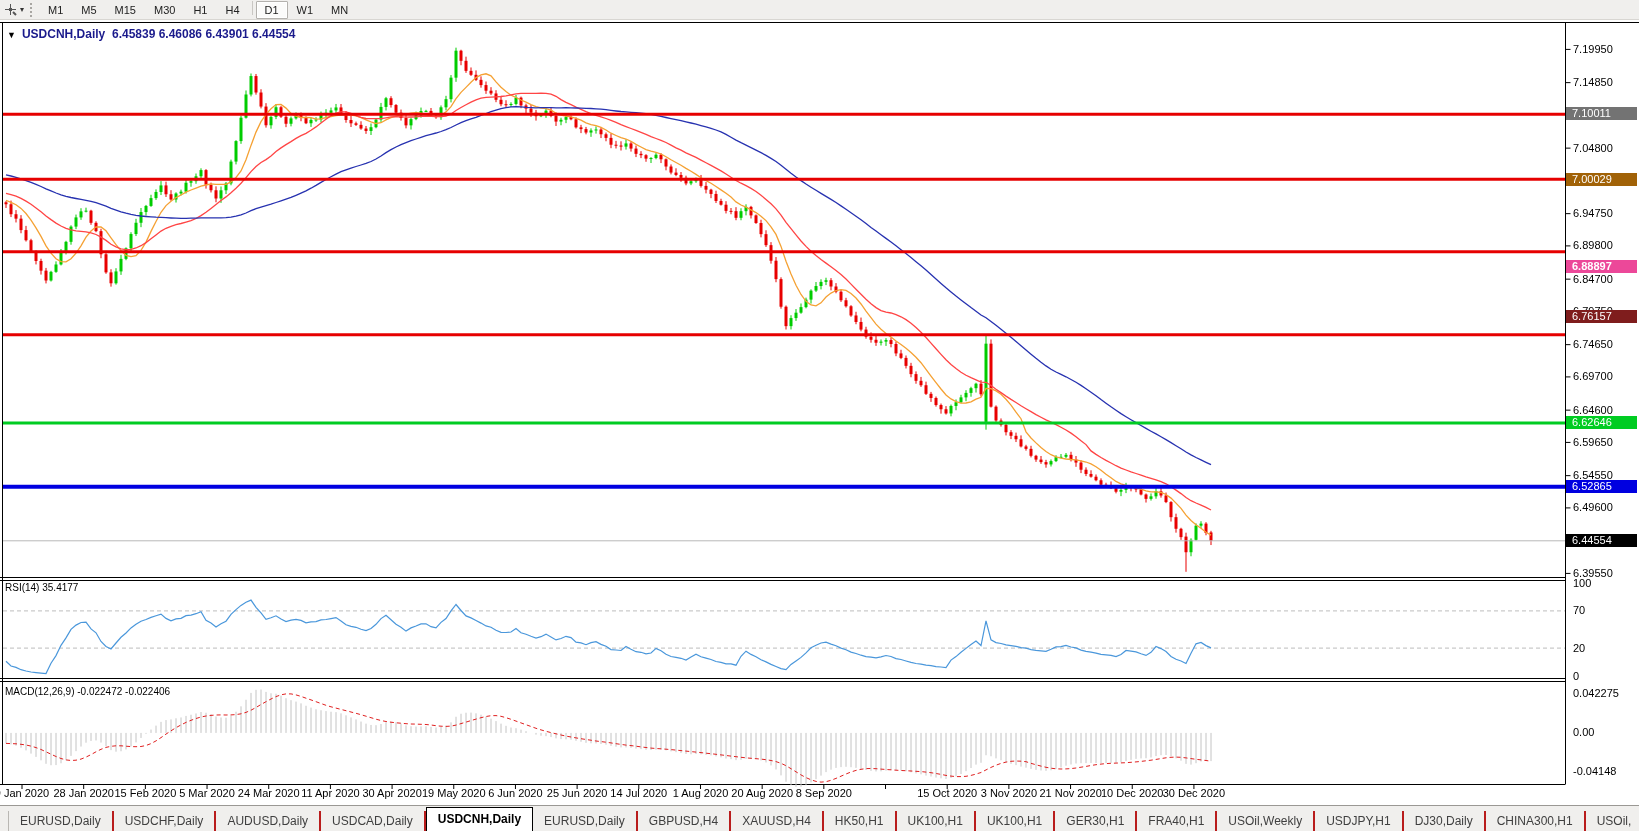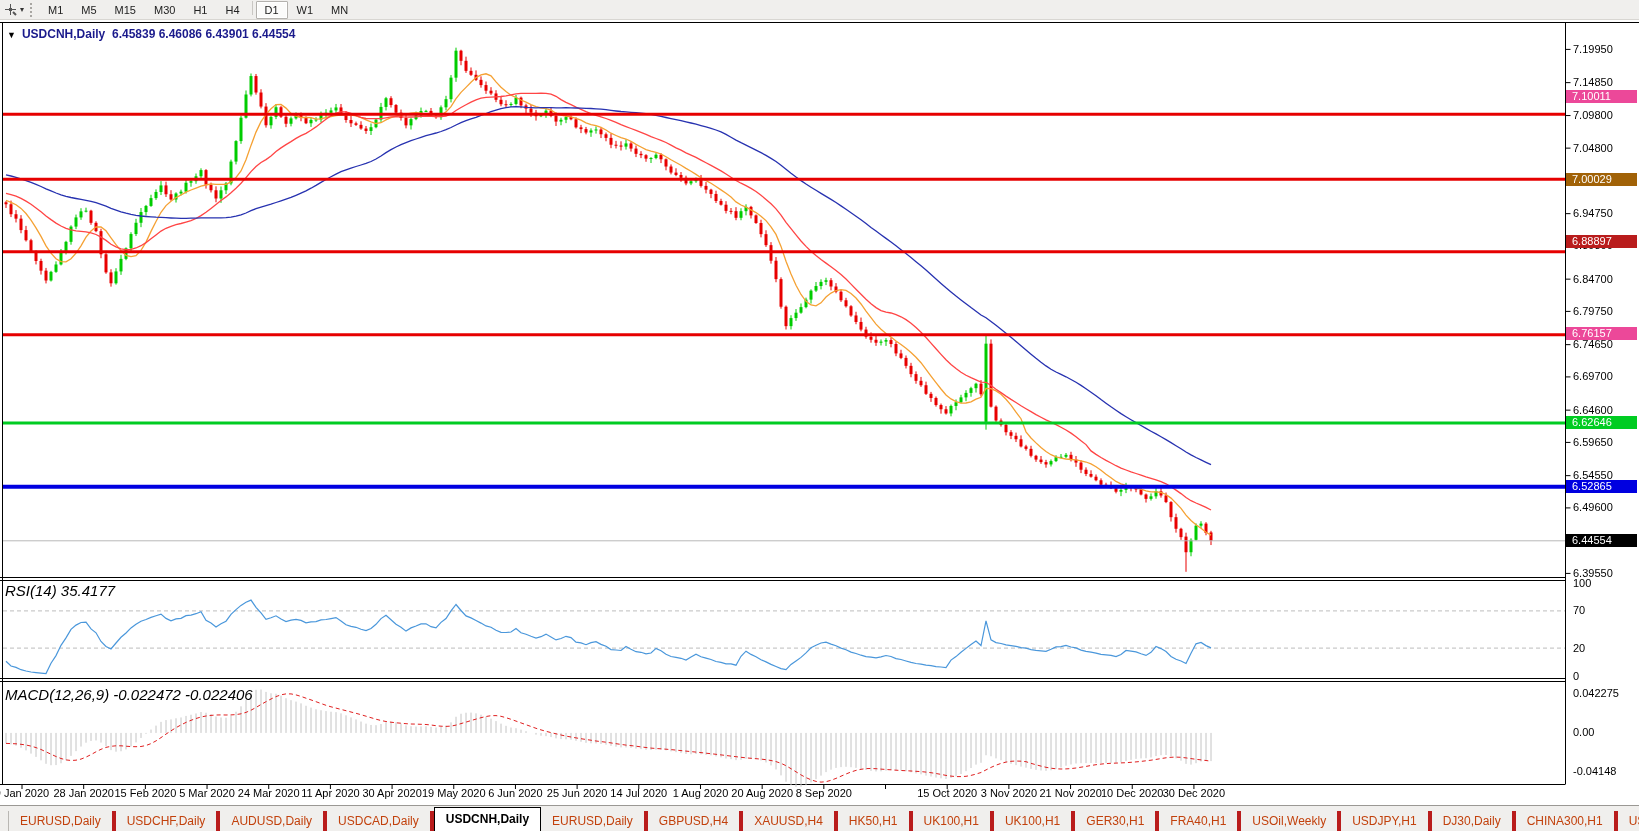--- a/index.html
+++ b/index.html
@@ -10,32 +10,32 @@
            border-bottom:1px solid #d8d6d2;display:flex;align-items:center;font-size:11px;color:#222;}
   .tb-sep{width:1px;height:14px;background:#c9c7c3;margin:0 3px;}
   .tb-grip{width:3px;height:14px;border-left:2px dotted #a8a6a2;margin:0 4px 0 2px;}
   .tb-btn{padding:2px 8px;cursor:default;border:1px solid transparent;border-radius:1px;}
   .tb-btn.active{background:#fbfbfa;border:1px solid #b3b1ad;box-shadow:inset 0 0 0 1px #fff;}
   #cursor-tool{display:flex;align-items:center;padding:0 4px;}
   #cursor-tool .dd{font-size:8px;margin-left:3px;color:#333;}
   
   #title-line{position:absolute;left:7px;top:27px;font-size:12px;font-weight:bold;color:#1a1a8c;z-index:5;}
   #title-line .tri{color:#000;font-size:9px;margin-right:6px;font-weight:normal;}
-  .panel-label{position:absolute;left:5px;font-size:15px;color:#000;z-index:5;font-style:italic;}
+  .panel-label{position:absolute;left:5px;font-size:10px;color:#000;z-index:5;}
   .axis-tick{position:absolute;left:1573px;width:64px;height:13px;line-height:13px;
              font-size:11px;color:#000;z-index:3;background:transparent;}
   .axis-badge{position:absolute;left:1566px;width:71px;height:13px;line-height:13px;
               font-size:11px;color:#fff;padding-left:6px;box-sizing:border-box;z-index:4;}
   .date-label{position:absolute;top:787px;width:90px;margin-left:-45px;text-align:center;
               font-size:11px;color:#000;z-index:3;}
   
   #tabbar{position:absolute;left:0;bottom:0;width:1639px;height:25px;background:#f0efed;
           border-top:1px solid #9a9894;display:flex;align-items:flex-end;z-index:6;}
-  .tab{height:20px;line-height:20px;padding:0 11px;font-size:12px;color:#c2410c;
-       border-right:4px solid #b91c1c;cursor:default;white-space:nowrap;}
+  .tab{height:20px;line-height:20px;padding:0 11px;font-size:12px;color:#404040;
+       border-right:2px solid #b91c1c;cursor:default;white-space:nowrap;}
   .tab:first-child{border-left:1px solid #b9b7b3;margin-left:8px;}
   .tab.active{background:#fff;border:1px solid #000;border-bottom:none;height:23px;line-height:23px;
               font-weight:bold;color:#000;}
   #tab-scroll{margin-left:auto;display:flex;align-items:center;gap:8px;padding:0 10px 4px 6px;
               font-size:9px;color:#222;}
   #chart-root{position:absolute;left:0;top:0;width:1639px;height:831px;z-index:1;}
   #chart-root svg{position:absolute;left:0;top:0;}
 </style>
 </head>
 <body>
@@ -872,24 +872,24 @@
     <div class="axis-tick" style="top:272.6px;">6.84700</div>
     <div class="axis-tick" style="top:304.9px;">6.79750</div>
     <div class="axis-tick" style="top:338.1px;">6.74650</div>
     <div class="axis-tick" style="top:370.4px;">6.69700</div>
     <div class="axis-tick" style="top:403.6px;">6.64600</div>
     <div class="axis-tick" style="top:435.9px;">6.59650</div>
     <div class="axis-tick" style="top:469.2px;">6.54550</div>
     <div class="axis-tick" style="top:501.4px;">6.49600</div>
     <div class="axis-tick" style="top:534.7px;">6.44500</div>
     <div class="axis-tick" style="top:566.9px;">6.39550</div>
-    <div class="axis-badge" style="top:90px;background:#ec4899;">7.10011</div>
+    <div class="axis-badge" style="top:107px;background:#737373;">7.10011</div>
     <div class="axis-badge" style="top:172.7px;background:#a16207;">7.00029</div>
-    <div class="axis-badge" style="top:235px;background:#b91c1c;">6.88897</div>
-    <div class="axis-badge" style="top:327px;background:#ec4899;">6.76157</div>
+    <div class="axis-badge" style="top:260px;background:#ec4899;font-weight:bold;">6.88897</div>
+    <div class="axis-badge" style="top:310px;background:#7f1d1d;">6.76157</div>
     <div class="axis-badge" style="top:416.4px;background:#00cc22;">6.62646</div>
     <div class="axis-badge" style="top:480.1px;background:#0000e0;">6.52865</div>
     <div class="axis-badge" style="top:534.3px;background:#000000;">6.44554</div>
     <div class="axis-tick" style="top:576.5px;">100</div>
     <div class="axis-tick" style="top:604.4px;">70</div>
     <div class="axis-tick" style="top:641.6px;">20</div>
     <div class="axis-tick" style="top:669.5px;">0</div>
     <div class="axis-tick" style="top:687.1px;">0.042275</div>
     <div class="axis-tick" style="top:726.4px;">0.00</div>
     <div class="axis-tick" style="top:765.0px;">-0.04148</div>

